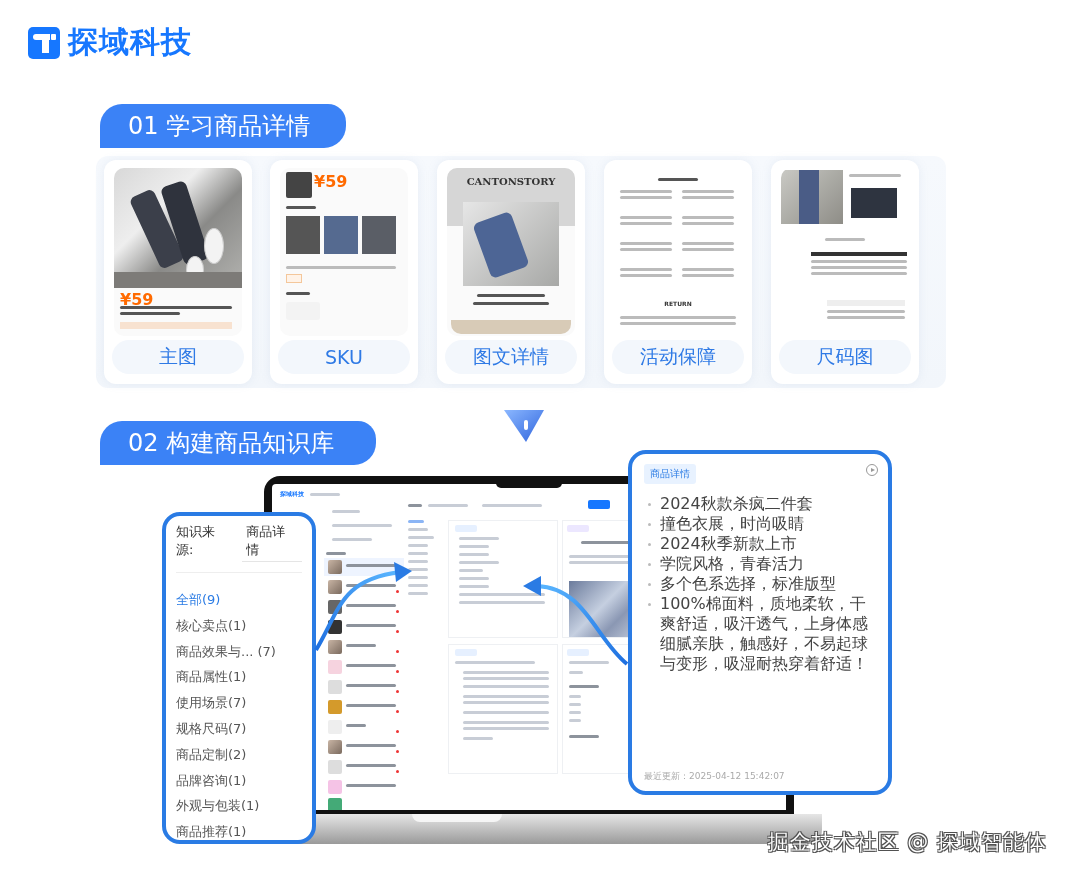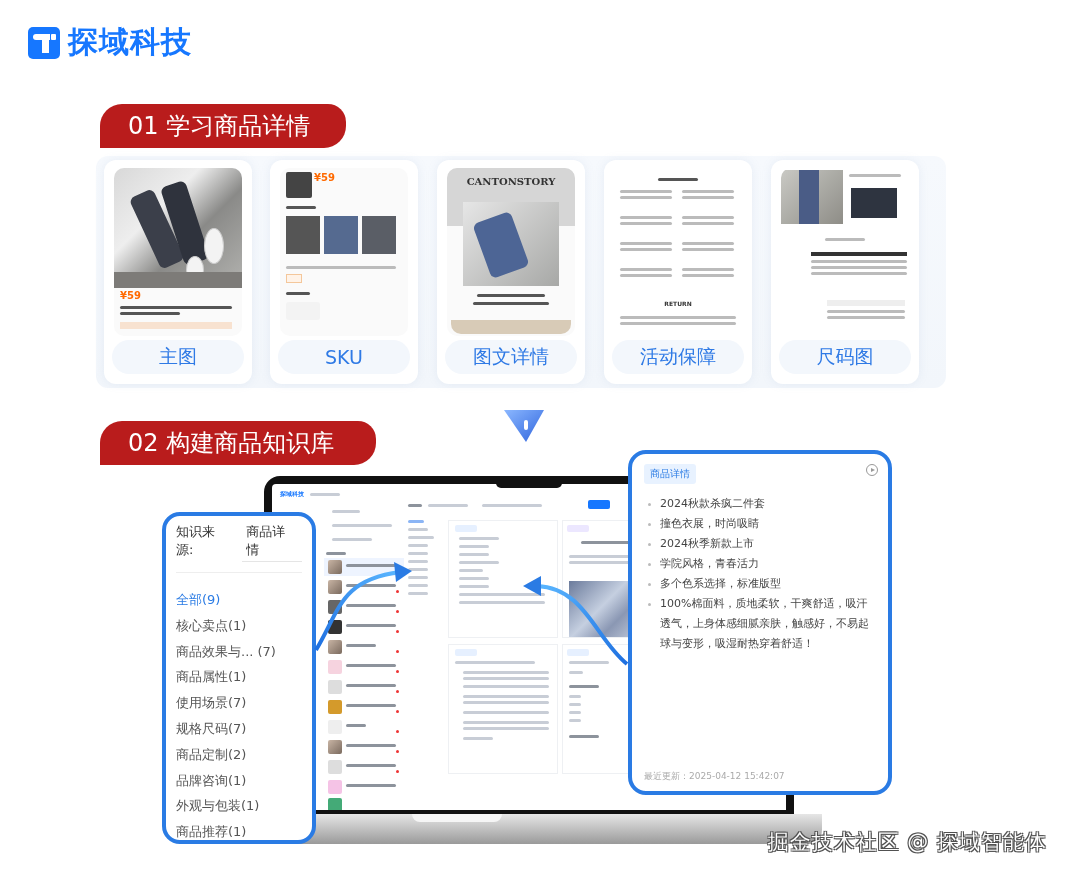--- a/index.html
+++ b/index.html
@@ -8,37 +8,37 @@
 
   
   .brand { position: absolute; left: 28px; top: 22px; display: flex; align-items: center; gap: 8px; }
   .brand-logo { width: 32px; height: 32px; background: #1677ff; border-radius: 5px; position: relative; }
   .brand-logo .bar-h { position: absolute; left: 5px; top: 7px; width: 17px; height: 6px; background: #fff; border-radius: 3px 0 0 3px; }
   .brand-logo .bar-v { position: absolute; left: 14px; top: 7px; width: 7px; height: 19px; background: #fff; }
   .brand-logo .dot { position: absolute; left: 23px; top: 7px; width: 5px; height: 6px; background: #fff; border-radius: 1px; }
   .brand-name { font-size: 30px; font-weight: bold; color: #1677ff; letter-spacing: 1px; }
 
   
-  .banner { position: absolute; height: 44px; background: #b91c1c; color: #fff; font-size: 24px; display: flex; align-items: center; padding-left: 28px; border-radius: 22px 18px 22px 0; }
+  .banner { position: absolute; height: 44px; background: #3b82f6; color: #fff; font-size: 24px; display: flex; align-items: center; padding-left: 28px; border-radius: 22px 18px 22px 0; }
   .banner.s1 { left: 100px; top: 104px; width: 246px; }
   .banner.s2 { left: 100px; top: 421px; width: 276px; }
 
   
   .cards-bg { position: absolute; left: 96px; top: 156px; width: 850px; height: 232px; background: linear-gradient(180deg,#f6f9fd,#f2f6fb); border-radius: 12px; }
   .card { position: absolute; top: 160px; width: 148px; height: 224px; background: #fff; border-radius: 12px; box-shadow: 0 0 10px rgba(150,170,200,0.15); }
   .card .thumb { position: absolute; left: 10px; top: 8px; width: 128px; height: 168px; border-radius: 10px; overflow: hidden; background: #fafafa; }
   .card .label { position: absolute; left: 8px; bottom: 10px; width: 132px; height: 34px; border-radius: 17px; background: #f3f7fc; color: #2f7ae5; font-size: 19px; display: flex; align-items: center; justify-content: center; }
 
   
   .photo { position: absolute; inset: 0; background: linear-gradient(135deg,#d8d8d8 0%,#eeeeee 35%,#8a8a88 60%,#b2b2af 100%); }
   .jean { position: absolute; background: #3b3f4a; border-radius: 6px; }
   .shoe { position: absolute; background: #f3f3f3; border-radius: 50%; border: 1px solid #ccc; }
   .line { position: absolute; height: 3px; background: #bbb; border-radius: 2px; }
   .line.dark { background: #555; }
-  .price { position: absolute; color: #ff6a00; font-size: 10px; font-weight: bold; }
+  .price { position: absolute; color: #ff6a00; font-size: 16px; font-weight: bold; }
   .cell { position: absolute; background: #eee; }
 
   
   .down-arrow { position: absolute; left: 500px; top: 404px; width: 48px; height: 40px; }
 
   
   .laptop { position: absolute; left: 264px; top: 476px; width: 530px; height: 340px; background: #111; border-radius: 16px 16px 0 0; }
   .screen { position: absolute; left: 8px; top: 8px; width: 514px; height: 326px; background: #fff; overflow: hidden; border-radius: 4px 4px 0 0; }
   .notch { position: absolute; left: 232px; top: 0; width: 66px; height: 12px; background: #111; border-radius: 0 0 5px 5px; z-index: 3; }
   .base { position: absolute; left: 232px; top: 814px; width: 590px; height: 30px; background: linear-gradient(180deg,#e6e6e6,#9a9a9a); border-radius: 0 0 14px 14px; }
@@ -61,21 +61,21 @@
   .src-row .src-val { margin-left: 10px; padding: 2px 4px; border-bottom: 1px solid #e5e5e5; color: #333; }
   .fp-divider { height: 1px; background: #eee; margin: 16px 0 14px; }
   .cat-item { font-size: 13px; color: #555; height: 25.8px; line-height: 25.8px; white-space: nowrap; cursor: pointer; }
   .cat-item.active { color: #2a7be4; }
 
   .detail-panel { position: absolute; left: 628px; top: 450px; width: 264px; height: 345px; background: #fff; border: 4px solid #2a7be4; border-radius: 18px; z-index: 5; padding: 8px 12px; }
   .dp-tag { display: inline-block; background: #e8f2ff; color: #2a7be4; font-size: 10px; padding: 3px 6px; border-radius: 3px; }
   .dp-icon { position: absolute; right: 10px; top: 10px; width: 12px; height: 12px; border: 1px solid #999; border-radius: 50%; }
   .dp-icon::after { content: ""; position: absolute; left: 4px; top: 3px; border-left: 4px solid #999; border-top: 2.5px solid transparent; border-bottom: 2.5px solid transparent; }
   .dp-list { list-style: none; margin-top: 10px; }
-  .dp-list li { position: relative; padding-left: 16px; font-size: 11px; color: #444; line-height: 20px; margin-bottom: 0; }
+  .dp-list li { position: relative; padding-left: 16px; font-size: 16px; color: #444; line-height: 20px; margin-bottom: 0; }
   .dp-list li::before { content: ""; position: absolute; left: 4px; top: 9px; width: 3px; height: 3px; background: #bbb; border-radius: 50%; }
   .dp-footer { position: absolute; left: 12px; bottom: 8px; font-size: 9px; color: #aaa; }
 
   .curve { position: absolute; z-index: 6; pointer-events: none; }
 
   .watermark { position: absolute; right: 24px; bottom: 24px; font-size: 21px; color: #fff; z-index: 8; text-shadow: 0 0 1px #333, 1px 1px 0 #555, -1px -1px 0 #555, 1px -1px 0 #555, -1px 1px 0 #555; letter-spacing: 1px; }
 </style>
 </head>
 <body>
 

